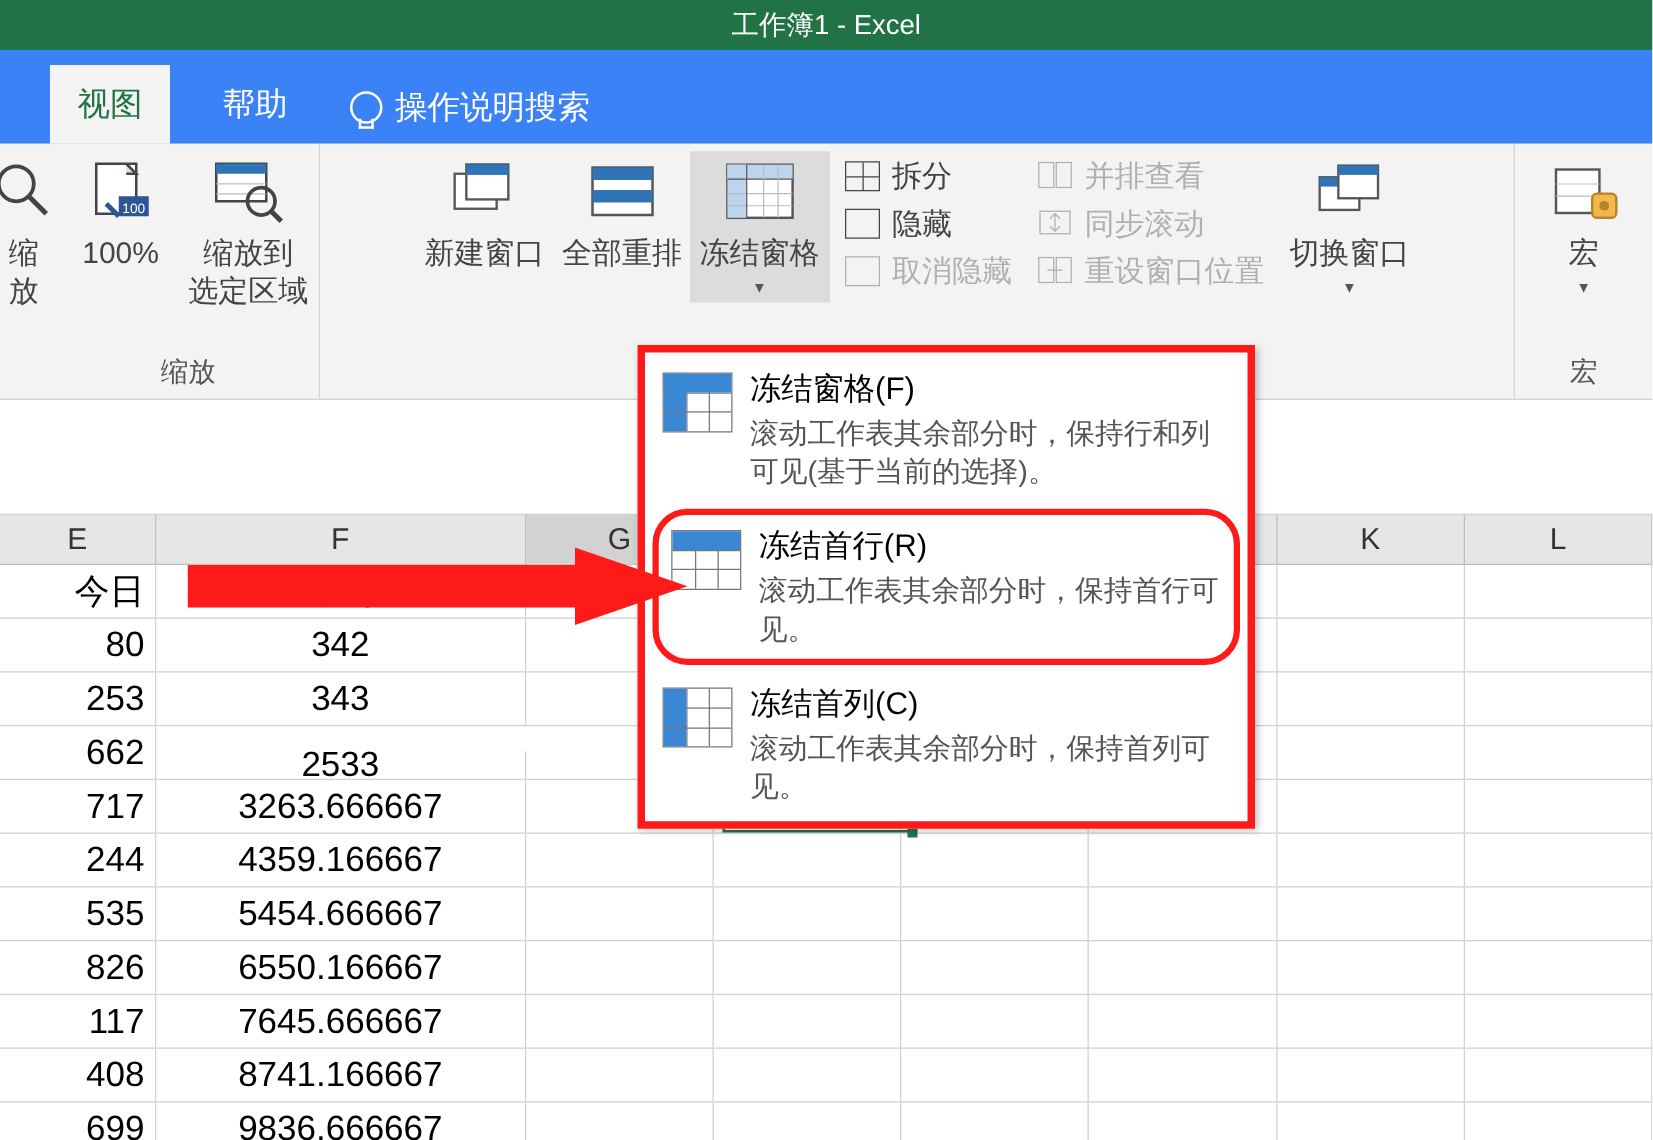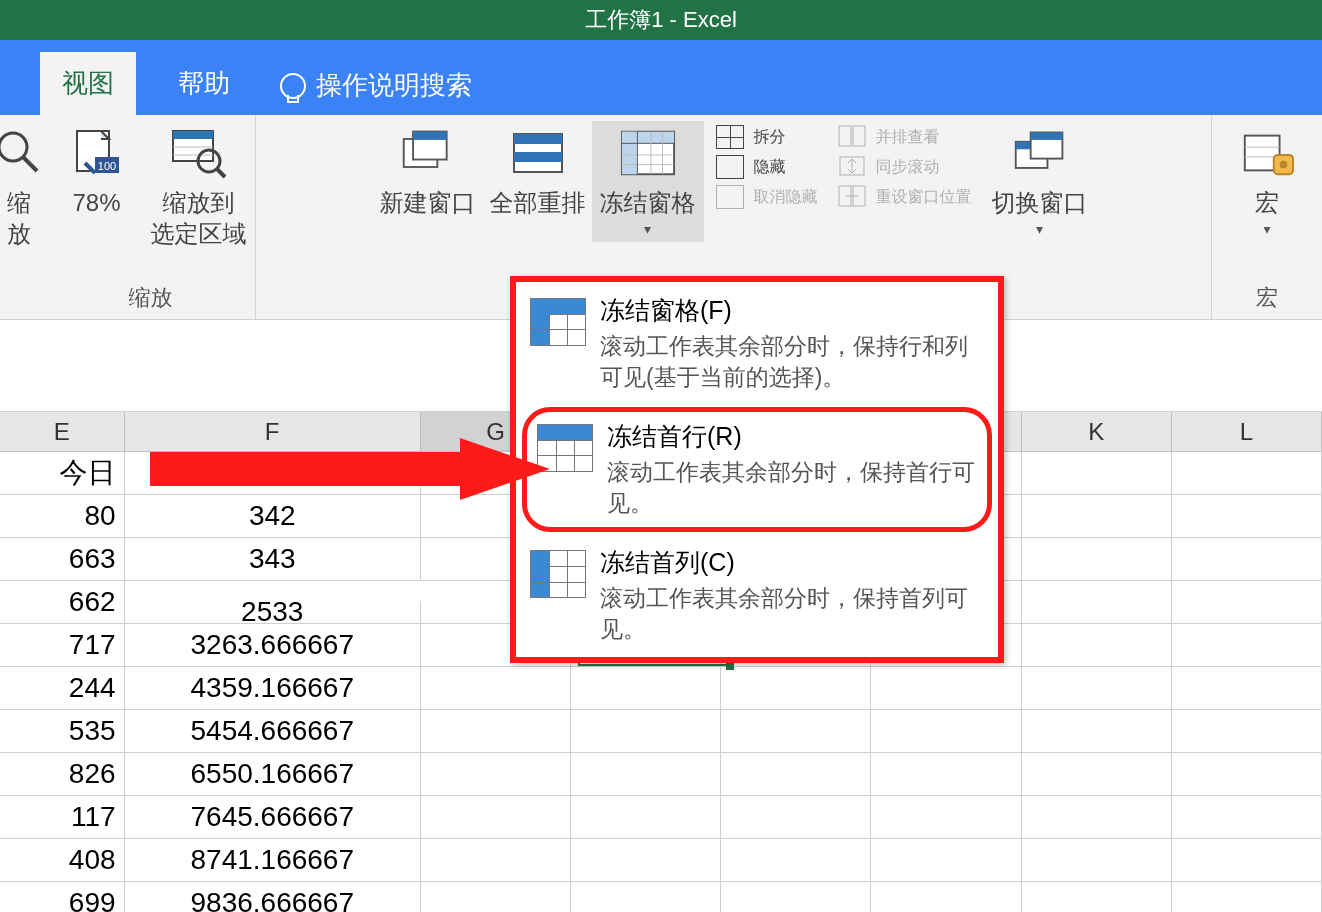--- a/index.html
+++ b/index.html
@@ -117,21 +117,21 @@
   .smallstack {
     display: flex;
     flex-direction: column;
     gap: 6px;
     padding: 4px 8px;
   }
   .smallbtn {
     display: flex;
     align-items: center;
     gap: 10px;
-    font-size: 16px;
+    font-size: 24px;
     color: #444;
     cursor: pointer;
     white-space: nowrap;
     font-family: Liberation Mono, monospace;
   }
   .smallbtn.disabled { color: #b0b0b0; cursor: default;}
   .smallicon{
     width:28px;height:24px;
     border:1.5px solid currentColor;
     position:relative;
@@ -283,21 +283,21 @@
       <div class="bigbtn" style="width:92px">
         <span class="icon">
           <svg width="52" height="52" viewBox="0 0 52 52">
               <rect x="6" y="4" width="32" height="40" fill="#fff" stroke="#444" stroke-width="2"></rect>
               <polyline points="30,4 38,12 30,12" fill="#cfe5f7" stroke="#444" stroke-width="2"></polyline>
               <rect x="24" y="30" width="24" height="16" fill="#2f5597"></rect>
               <text x="36" y="43" font-size="11" fill="#fff" text-anchor="middle">100</text>
               <path d="M14 36 L24 46" stroke="#2f5597" stroke-width="4"></path>
             </svg>
         </span>
-        <span>78%</span>
+        <span>100%</span>
       </div>
       <div class="bigbtn" style="width:104px">
         <span class="icon">
           <svg width="56" height="52" viewBox="0 0 56 52">
               <rect x="2" y="4" width="40" height="30" fill="#fff" stroke="#444" stroke-width="2"></rect>
               <rect x="2" y="4" width="40" height="8" fill="#2f75b5"></rect>
               <line x1="2" y1="20" x2="42" y2="20" stroke="#bbb"></line>
               <line x1="2" y1="28" x2="42" y2="28" stroke="#bbb"></line>
               <circle cx="38" cy="34" r="11" fill="none" stroke="#444" stroke-width="3"></circle>
               <line x1="46" y1="42" x2="54" y2="50" stroke="#444" stroke-width="4"></line>
@@ -458,21 +458,21 @@
       <div class="cell wE" style="justify-content: flex-end; padding-right: 8px;">80</div>
       <div class="cell wF" style="justify-content: center;">342</div>
       <div class="cell wG"></div>
       <div class="cell wH"></div>
       <div class="cell wI"></div>
       <div class="cell wJ"></div>
       <div class="cell wK"></div>
       <div class="cell wL"></div>
     </div>
     <div class="grow">
-      <div class="cell wE" style="justify-content: flex-end; padding-right: 8px;">663</div>
+      <div class="cell wE" style="justify-content: flex-end; padding-right: 8px;">253</div>
       <div class="cell wF" style="justify-content: center;">343</div>
       <div class="cell wG"></div>
       <div class="cell wH"></div>
       <div class="cell wI"></div>
       <div class="cell wJ"></div>
       <div class="cell wK"></div>
       <div class="cell wL"></div>
     </div>
     <div class="grow">
       <div class="cell wE" style="justify-content: flex-end; padding-right: 8px;">662</div>

